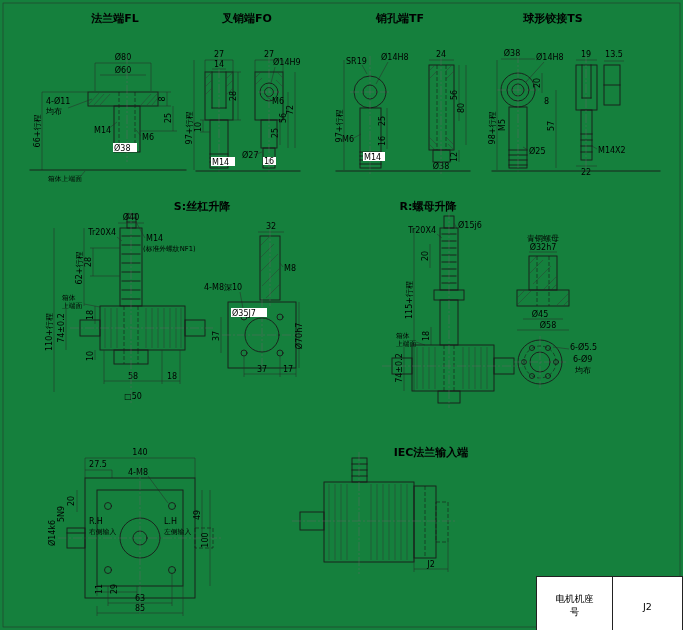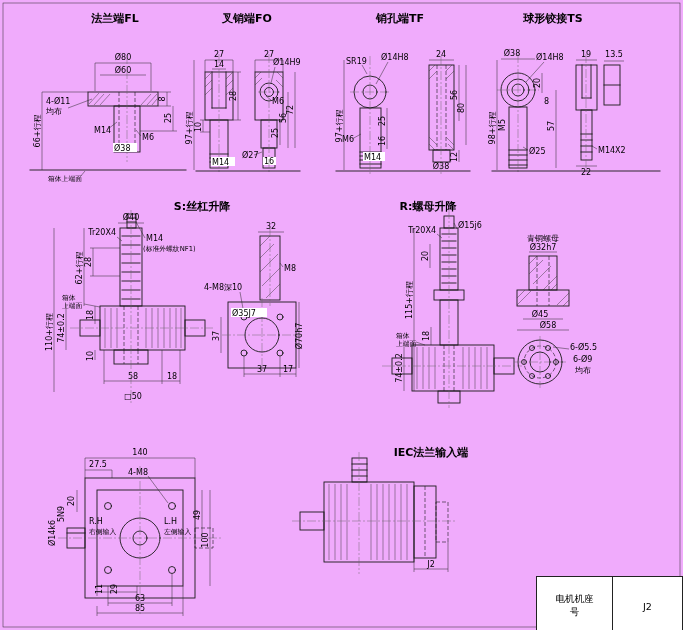--- a/index.html
+++ b/index.html
@@ -1,16 +1,16 @@
 <!DOCTYPE html>
 <html><head>
 <meta charset="utf-8">
 <style>
   html,body{margin:0;padding:0;background:#fff;}
-  .page{position:relative;width:683px;height:630px;background:#f0abfc;
+  .page{position:relative;width:683px;height:630px;background:#15803d;
         font-family:"DejaVu Sans","Liberation Sans",sans-serif;overflow:hidden;}
   svg{position:absolute;left:0;top:0;}
   .s1{stroke:#1a1a1a;stroke-width:0.9;fill:none;stroke-linecap:square;}
   .sT{stroke:#2a2a2a;stroke-width:0.5;fill:none;}
   .sD{stroke:#1a1a1a;stroke-width:0.6;fill:none;stroke-dasharray:4 2;}
   .sC{stroke:#666;stroke-width:0.45;fill:none;stroke-dasharray:9 2 2 2;}
   .sH{stroke:#333;stroke-width:0.45;fill:none;}
   .bgw{fill:#fff;stroke:none;}
   text{fill:#000;stroke:none;}
   .dim{font-size:8px;}

